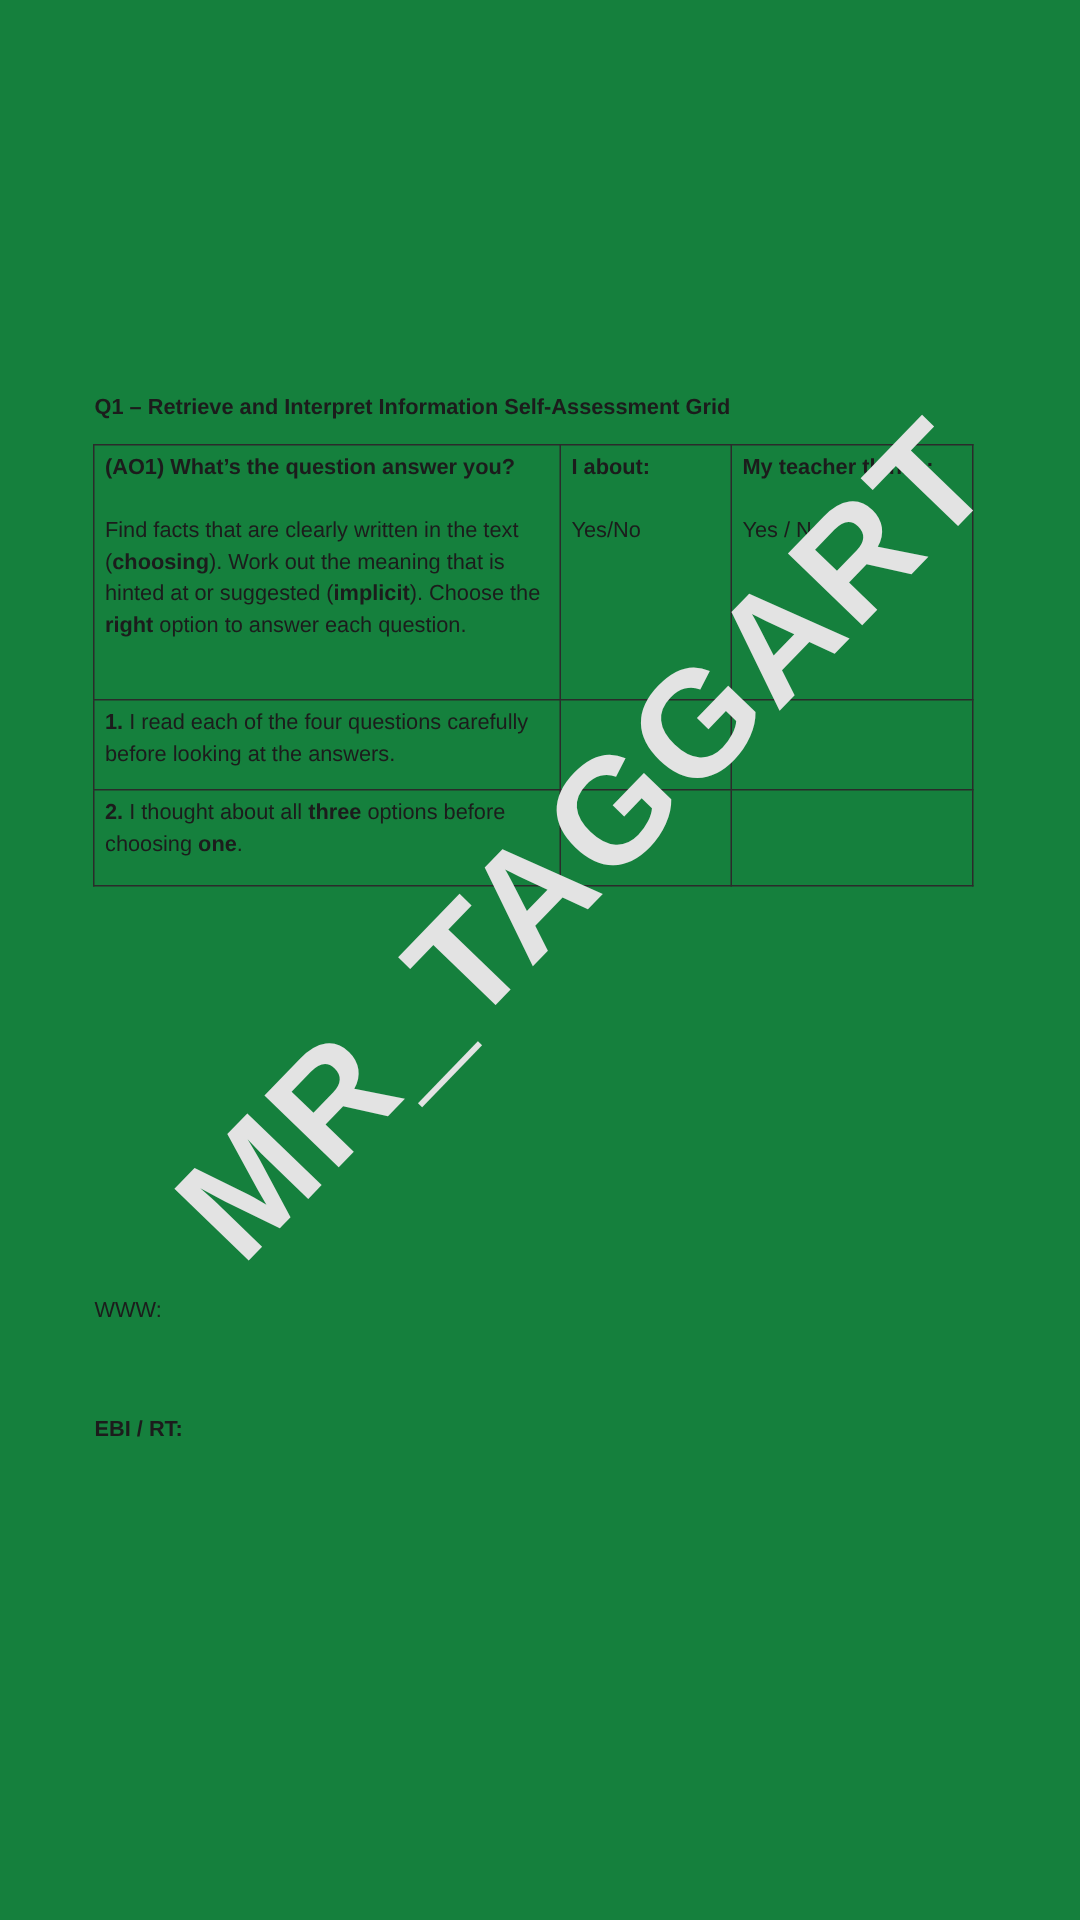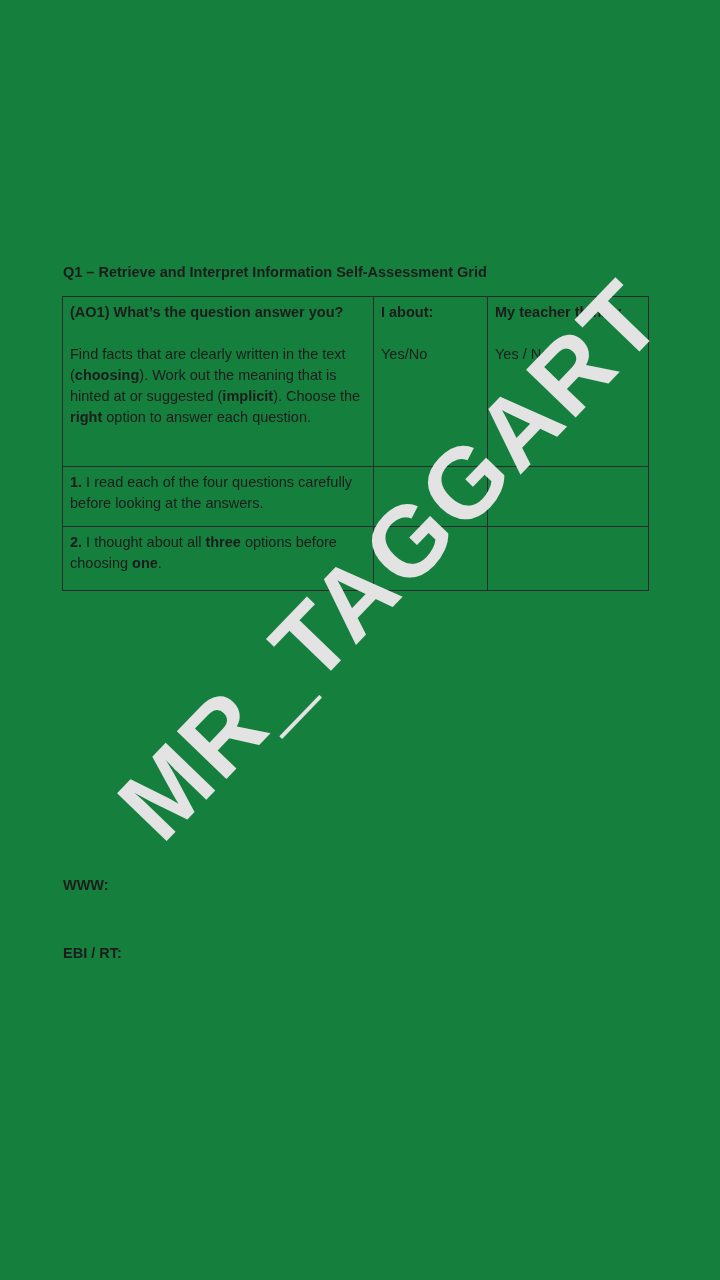--- a/index.html
+++ b/index.html
@@ -53,22 +53,21 @@
     color: #e3e3e3;
     white-space: nowrap;
     z-index: 5;
     pointer-events: none;
   }
   .www-label {
     position: absolute;
     left: 63px;
     top: 866px;
     font-size: 14.5px;
-    font-weight: bold;
-    margin-top: 11px;
+    font-weight: normal;
   }
   .ebi-label {
     position: absolute;
     left: 63px;
     top: 934px;
     font-size: 14.5px;
     font-weight: bold;
     margin-top: 11px;
   }
 </style>

